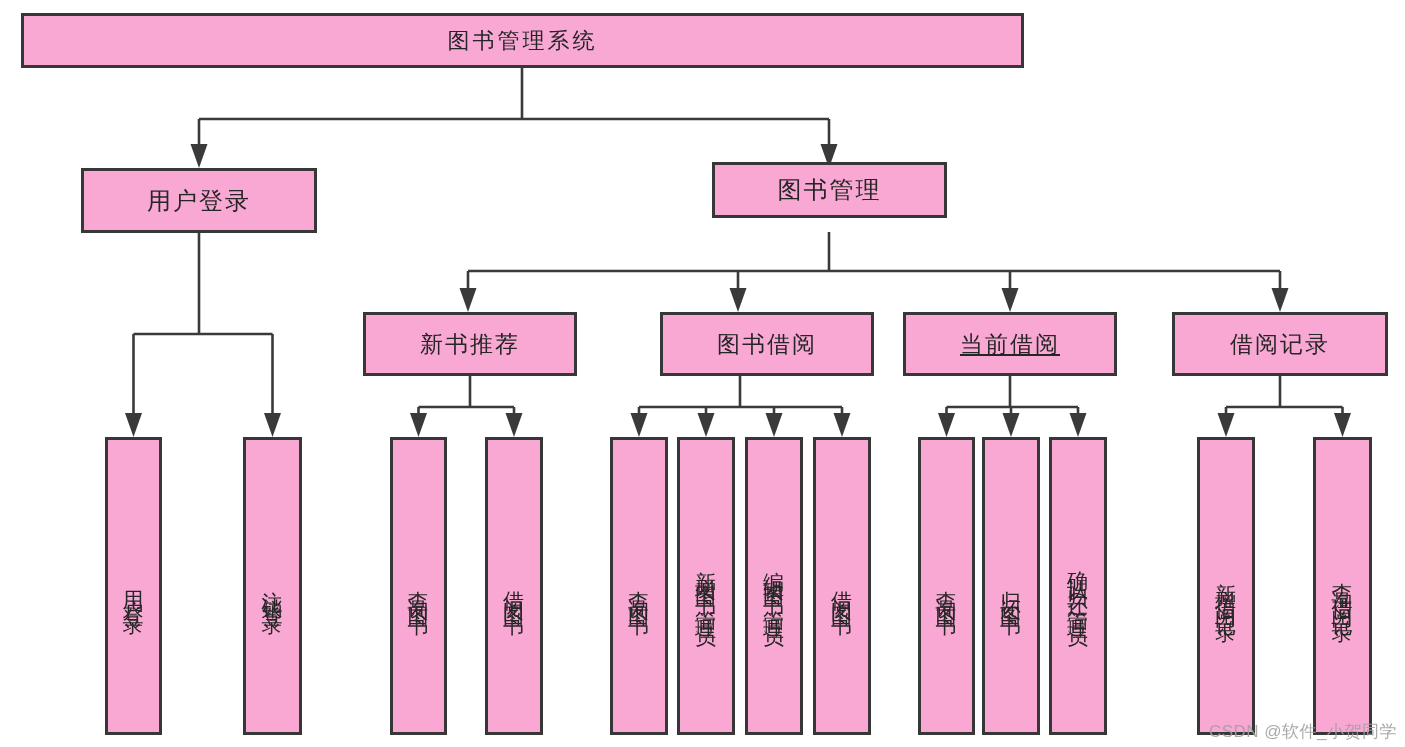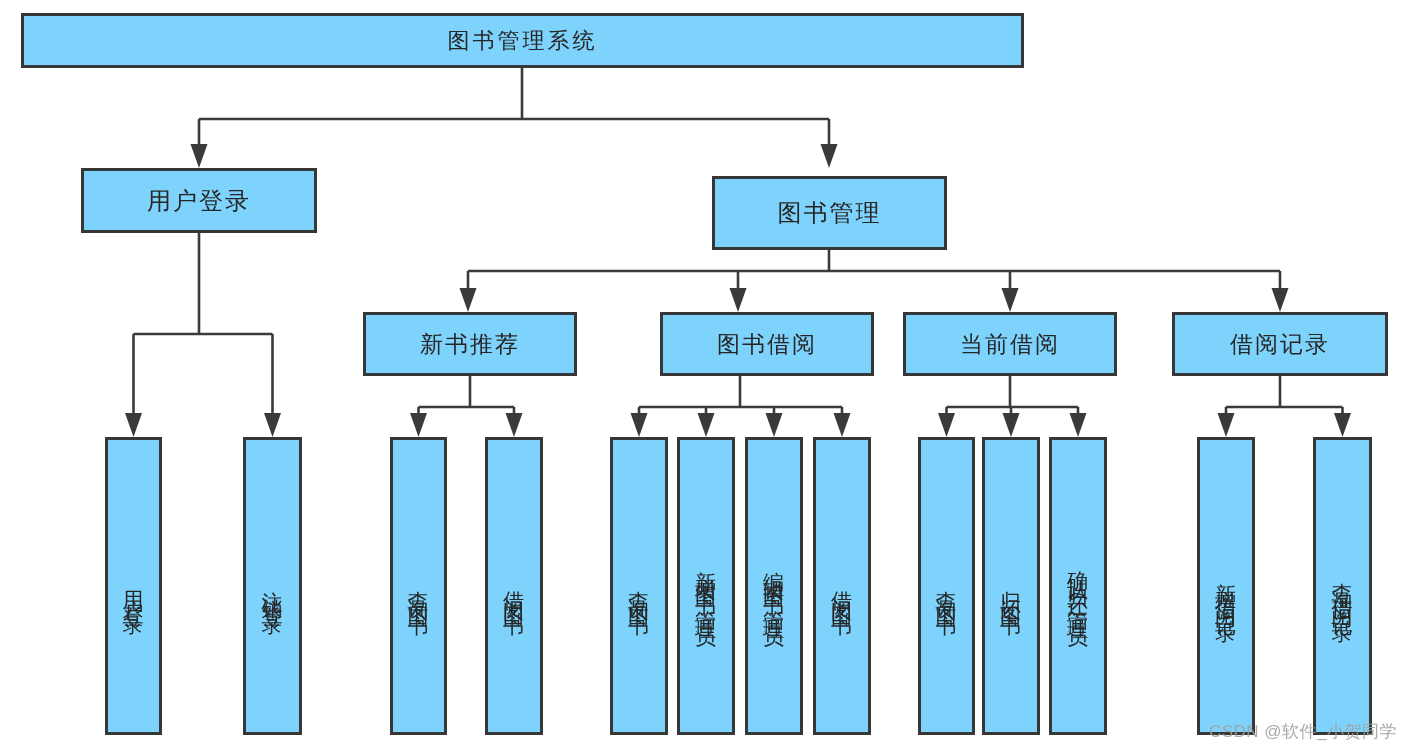--- a/index.html
+++ b/index.html
@@ -19,21 +19,21 @@
     position: absolute;
     left: 0;
     top: 0;
     width: 1405px;
     height: 747px;
   }
   .node {
     position: absolute;
     box-sizing: border-box;
     border: 3px solid #373737;
-    background: #7dd3fc;
+    background: #f9a8d4;
     color: #262626;
     display: flex;
     align-items: center;
     justify-content: center;
     text-align: center;
   }
   .node.root-box {
     font-size: 22px;
     letter-spacing: 3px;
   }
@@ -105,25 +105,25 @@
       <polygon points="1002.5,413 1019.5,413 1011,437"></polygon>
       <polygon points="1069.5,413 1086.5,413 1078,437"></polygon>
       <polygon points="1217.5,413 1234.5,413 1226,437"></polygon>
       <polygon points="1334,413 1351,413 1342.5,437"></polygon>
     </g>
   </svg>
 
   <div class="node root-box" style="left:21px; top:13px; width:1003px; height:55px;">图书管理系统</div>
 
   <div class="node h2" style="left:81px; top:168px; width:236px; height:65px;">用户登录</div>
-  <div class="node h2" style="left:712px; top:176px; width:235px; height:74px;">图书管理</div>
+  <div class="node h2" style="left:712px; top:162px; width:235px; height:56px;">图书管理</div>
 
   <div class="node h3" style="left:363px; top:312px; width:214px; height:64px;">新书推荐</div>
   <div class="node h3" style="left:633px; top:312px; width:214px; height:64px;margin-left:27px;">图书借阅</div>
-  <div class="node h3" style="left:903px; top:312px; width:214px; height:64px;">当前借阅</div>
+  <div class="node h3" style="left:903px; top:312px; width:214px; height:64px;text-decoration:underline;">当前借阅</div>
   <div class="node h3" style="left:1172px; top:312px; width:216px; height:64px;">借阅记录</div>
 
   <div class="node leaf" style="left:105px; top:437px; width:57px; height:298px;">用户登录</div>
   <div class="node leaf" style="left:243px; top:437px; width:59px; height:298px;">注销登录</div>
 
   <div class="node leaf" style="left:390px; top:437px; width:57px; height:298px;">查询图书</div>
   <div class="node leaf" style="left:485px; top:437px; width:58px; height:298px;">借阅图书</div>
 
   <div class="node leaf" style="left:610px; top:437px; width:58px; height:298px;">查询图书</div>
   <div class="node leaf" style="left:677px; top:437px; width:58px; height:298px;">新增图书（管理员）</div>

